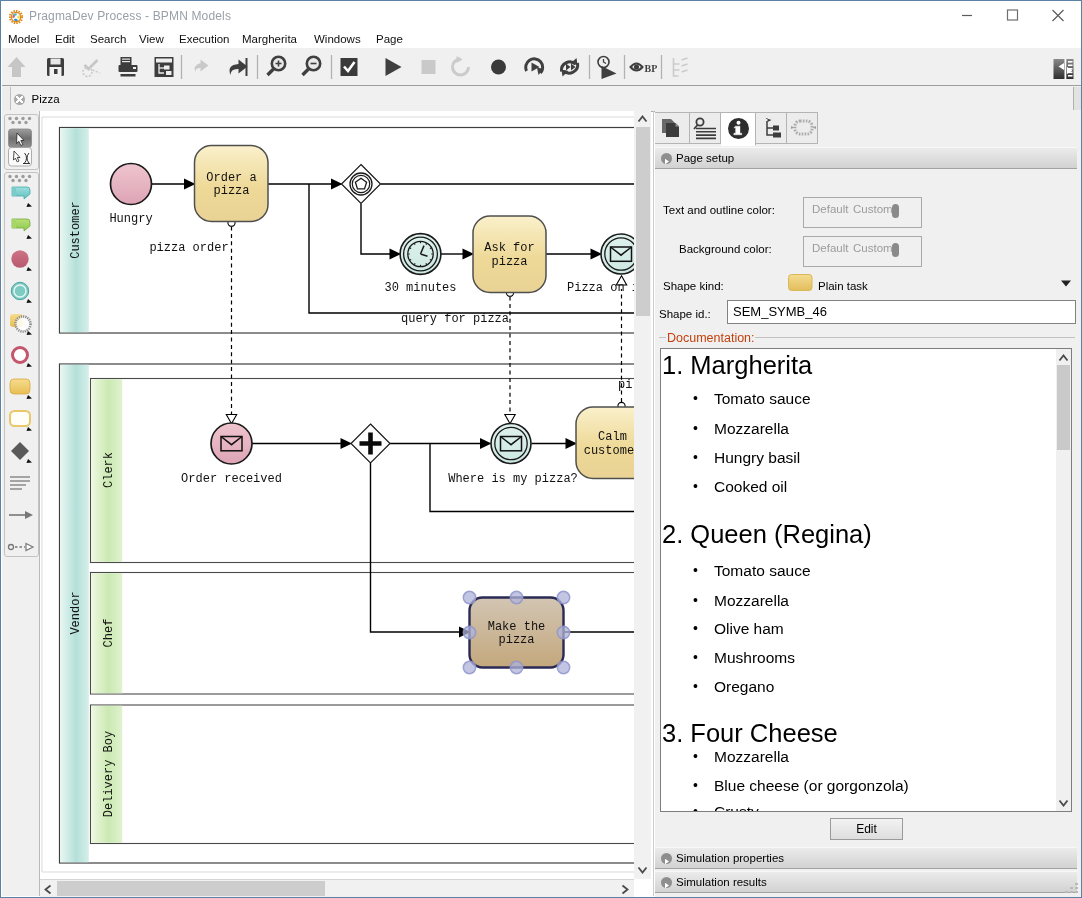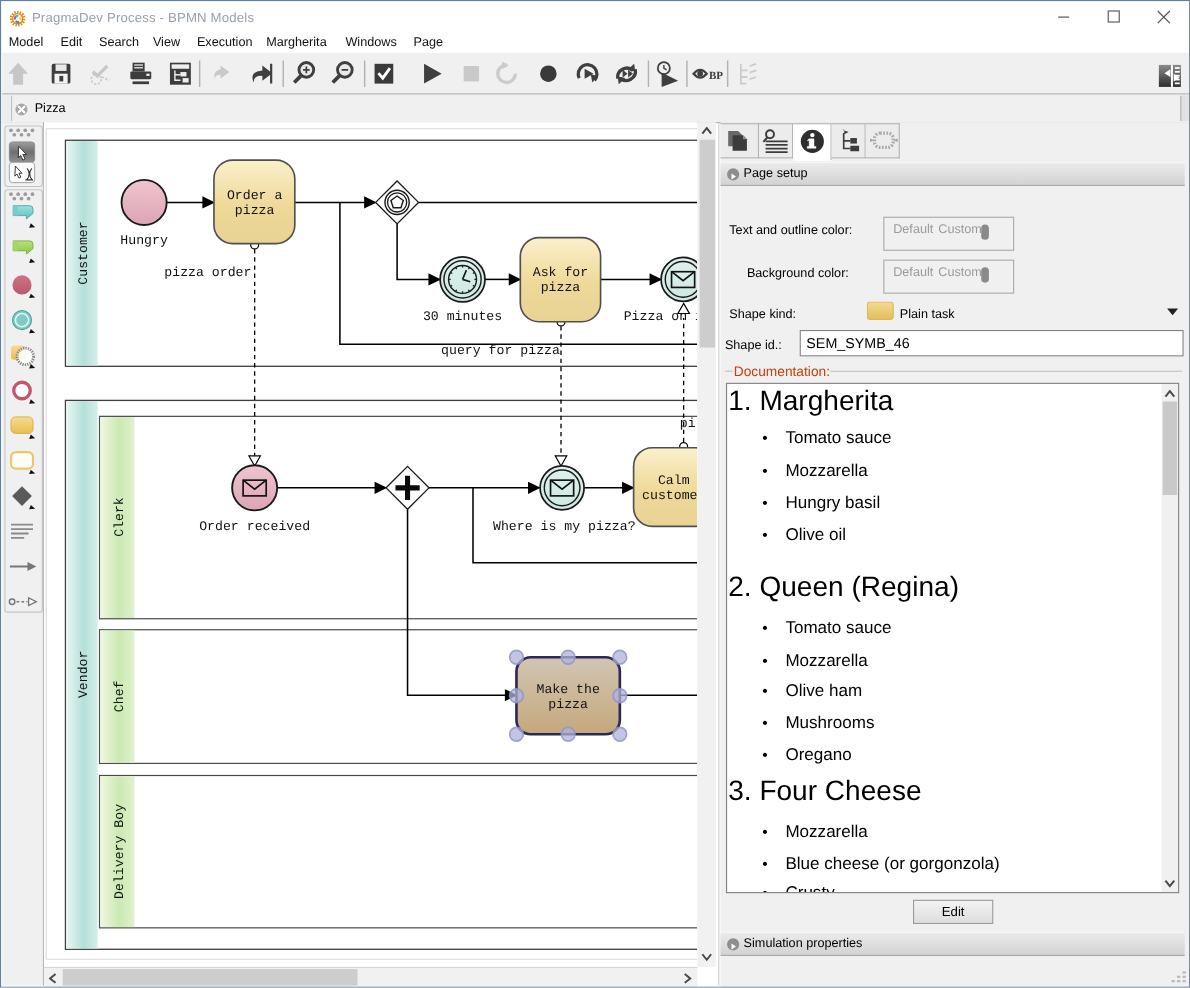--- a/index.html
+++ b/index.html
@@ -614,28 +614,28 @@
   <div class="abs" style="left:4px;top:225.5px;width:7px;height:1px;background:#c2c2c2"></div>
   <div class="abs" style="left:100px;top:225.5px;width:320px;height:1px;background:#c2c2c2"></div>
   <div class="abs" style="left:12px;top:220px;font-size:12.5px;color:#c2410c">Documentation:</div>
 
   <div class="abs" id="docbox" style="left:5px;top:237px;width:412px;height:464px;background:#fff;border:1px solid #7e7e7e;box-sizing:border-box;overflow:hidden">
     <div class="abs" style="left:0;top:0;width:394px;height:462px;overflow:hidden" id="doccontent">
       <div class="doch" style="top:4px">1. Margherita</div>
       <div class="docb" style="top:42px">Tomato sauce</div>
       <div class="docb" style="top:72px">Mozzarella</div>
       <div class="docb" style="top:101px">Hungry basil</div>
-      <div class="docb" style="top:130px">Olive oil</div>
+      <div class="docb" style="top:130px">Cooked oil</div>
       <div class="doch" style="top:173px">2. Queen (Regina)</div>
       <div class="docb" style="top:213.7px">Tomato sauce</div>
       <div class="docb" style="top:243.6px">Mozzarella</div>
       <div class="docb" style="top:272px">Olive ham</div>
       <div class="docb" style="top:301px">Mushrooms</div>
       <div class="docb" style="top:330px">Oregano</div>
-      <div class="doch" style="top:358px">3. Four Cheese</div>
+      <div class="doch" style="top:372px">3. Four Cheese</div>
       <div class="docb" style="top:399.8px">Mozzarella</div>
       <div class="docb" style="top:428.6px">Blue cheese (or gorgonzola)</div>
       <div class="docb" style="top:455px">Crusty</div>
     </div>
 
     <div class="abs" style="left:395px;top:0;width:15px;height:462px;background:#f0f0f0">
       <svg class="abs" style="left:2px;top:5px" width="11" height="8">
           <path d="M1.5 6.5 L5.5 1.5 L9.5 6.5" fill="none" stroke="#4a4a4a" stroke-width="1.8"></path>
         </svg>
       <div class="abs" style="left:1px;top:16px;width:13px;height:85px;background:#c9c9c9"></div>
@@ -646,20 +646,26 @@
   </div>
 
   <div class="abs" id="editbtn" style="left:175px;top:707px;width:73px;height:22px;background:linear-gradient(#f3f3f3,#dddddd);border:1px solid #9a9a9a;box-sizing:border-box;text-align:center;font-size:12px;line-height:20px">Edit</div>
 
   <div class="hdrbar" style="top:736px">
     <div class="hdrico"><svg width="11" height="11">
           <path d="M4 2.8 L8 5.5 L4 8.2 Z" fill="#fff"></path>
         </svg></div>
     <div class="hdrtxt">Simulation properties</div>
   </div>
+  <div class="hdrbar" style="top:760px">
+    <div class="hdrico"><svg width="11" height="11">
+          <path d="M4 2.8 L8 5.5 L4 8.2 Z" fill="#fff"></path>
+        </svg></div>
+    <div class="hdrtxt">Simulation results</div>
+  </div>
 </div>
 
 <svg class="abs" style="left:1062px;top:882px;z-index:100" width="18" height="14" viewBox="0 0 18 14">
   <g fill="#b9b9b9">
       <rect x="13" y="1" width="3" height="2"></rect>
       <rect x="8" y="5" width="3" height="2"></rect>
       <rect x="13" y="5" width="3" height="2"></rect>
       <rect x="3" y="9" width="3" height="2"></rect>
       <rect x="8" y="9" width="3" height="2"></rect>
       <rect x="13" y="9" width="3" height="2"></rect>

